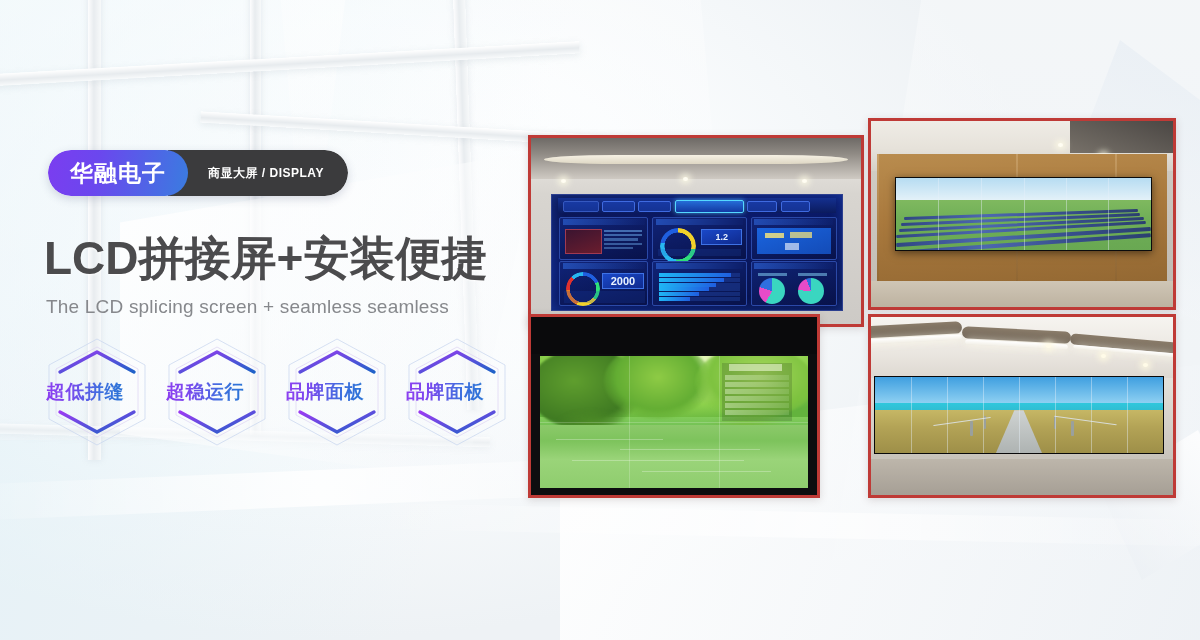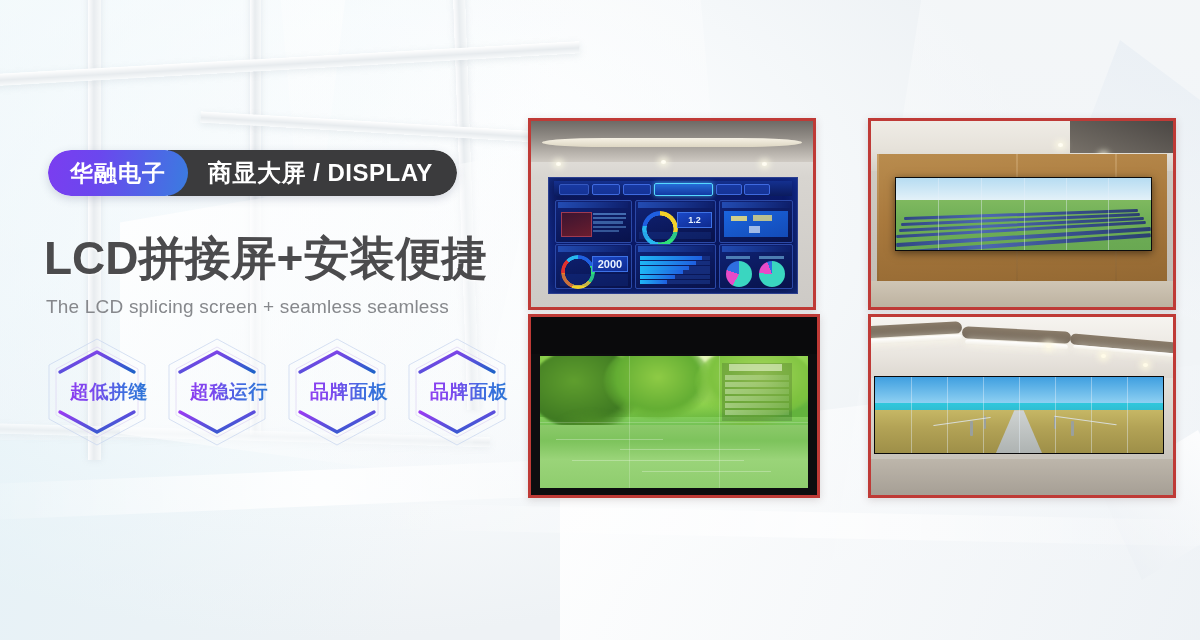--- a/index.html
+++ b/index.html
@@ -30,45 +30,45 @@
 
   .pill-row{position:absolute;left:48px;top:150px;display:flex;align-items:stretch;
             border-radius:23px;overflow:hidden;height:46px;
             box-shadow:0 3px 10px rgba(60,70,110,.20);}
   .pill-brand{display:flex;align-items:center;justify-content:center;
       padding:0 22px;
       background:linear-gradient(100deg,#7b3df0 0%,#6b47ee 35%,#3a7ce0 100%);
       color:#fff;font-size:23px;font-weight:bold;letter-spacing:1px;
       border-radius:23px;position:relative;z-index:2;}
   .pill-sub{display:flex;align-items:center;padding:0 24px 0 26px;
-      background:#3b3b3d;color:#ffffff;font-size:24px;font-weight:bold;
+      background:#3b3b3d;color:#ffffff;font-size:12px;font-weight:bold;
       letter-spacing:.5px;margin-left:-20px;padding-left:40px;
       border-radius:0 23px 23px 0;}
 
   .headline{position:absolute;left:44px;top:228px;
       font-size:46px;font-weight:bold;color:#4b4b4d;letter-spacing:0px;
       white-space:nowrap;text-shadow:0 1px 2px rgba(255,255,255,.8);}
   .subline{position:absolute;left:46px;top:296px;
       font-size:19px;color:#86888c;letter-spacing:.2px;white-space:nowrap;}
 
   
   .hexrow{position:absolute;left:46px;top:336px;display:flex;gap:18px;}
   .hexcell{position:relative;width:102px;height:112px;
-           display:flex;align-items:center;justify-content:flex-end;}
+           display:flex;align-items:center;justify-content:flex-start;}
   .hexcell svg{position:absolute;left:0;top:0;}
   .hexlabel{position:relative;z-index:3;font-size:19px;font-weight:bold;
             letter-spacing:.5px;white-space:nowrap;
             background:linear-gradient(90deg,#8d3ff0 0%,#7a49ee 30%,#3f6fdf 70%,#2b74d6 100%);
             -webkit-background-clip:text;background-clip:text;color:transparent;}
 
   
   .photos{position:absolute;left:528px;top:118px;width:648px;height:378px;}
   .photo{position:absolute;border:3px solid #bf3a36;background:#000;overflow:hidden;
          box-shadow:0 2px 8px rgba(90,60,60,.18);}
-  .ph-tl{left:0;top:0;width:282px;height:186px;}
+  .ph-tl{left:0;top:17px;width:282px;height:186px;padding-left:48px;}
   .ph-tr{left:340px;top:0;width:302px;height:186px;}
   .ph-bl{left:0;top:196px;width:286px;height:178px;}
   .ph-br{left:340px;top:196px;width:302px;height:178px;}
   .pimg{position:absolute;inset:0;overflow:hidden;}
 
   
   .room1{position:absolute;inset:0;background:linear-gradient(180deg,#cfcbc6 0%,#e3e0db 16%,#d8d5d0 30%,#cdcac6 100%);}
   .ceil1{position:absolute;left:0;top:0;width:100%;height:22%;
       background:linear-gradient(180deg,#6e6a66 0%,#918c86 40%,#cfcac3 100%);}
   .cove1{position:absolute;left:4%;top:9%;width:92%;height:5%;border-radius:50%/100%;

